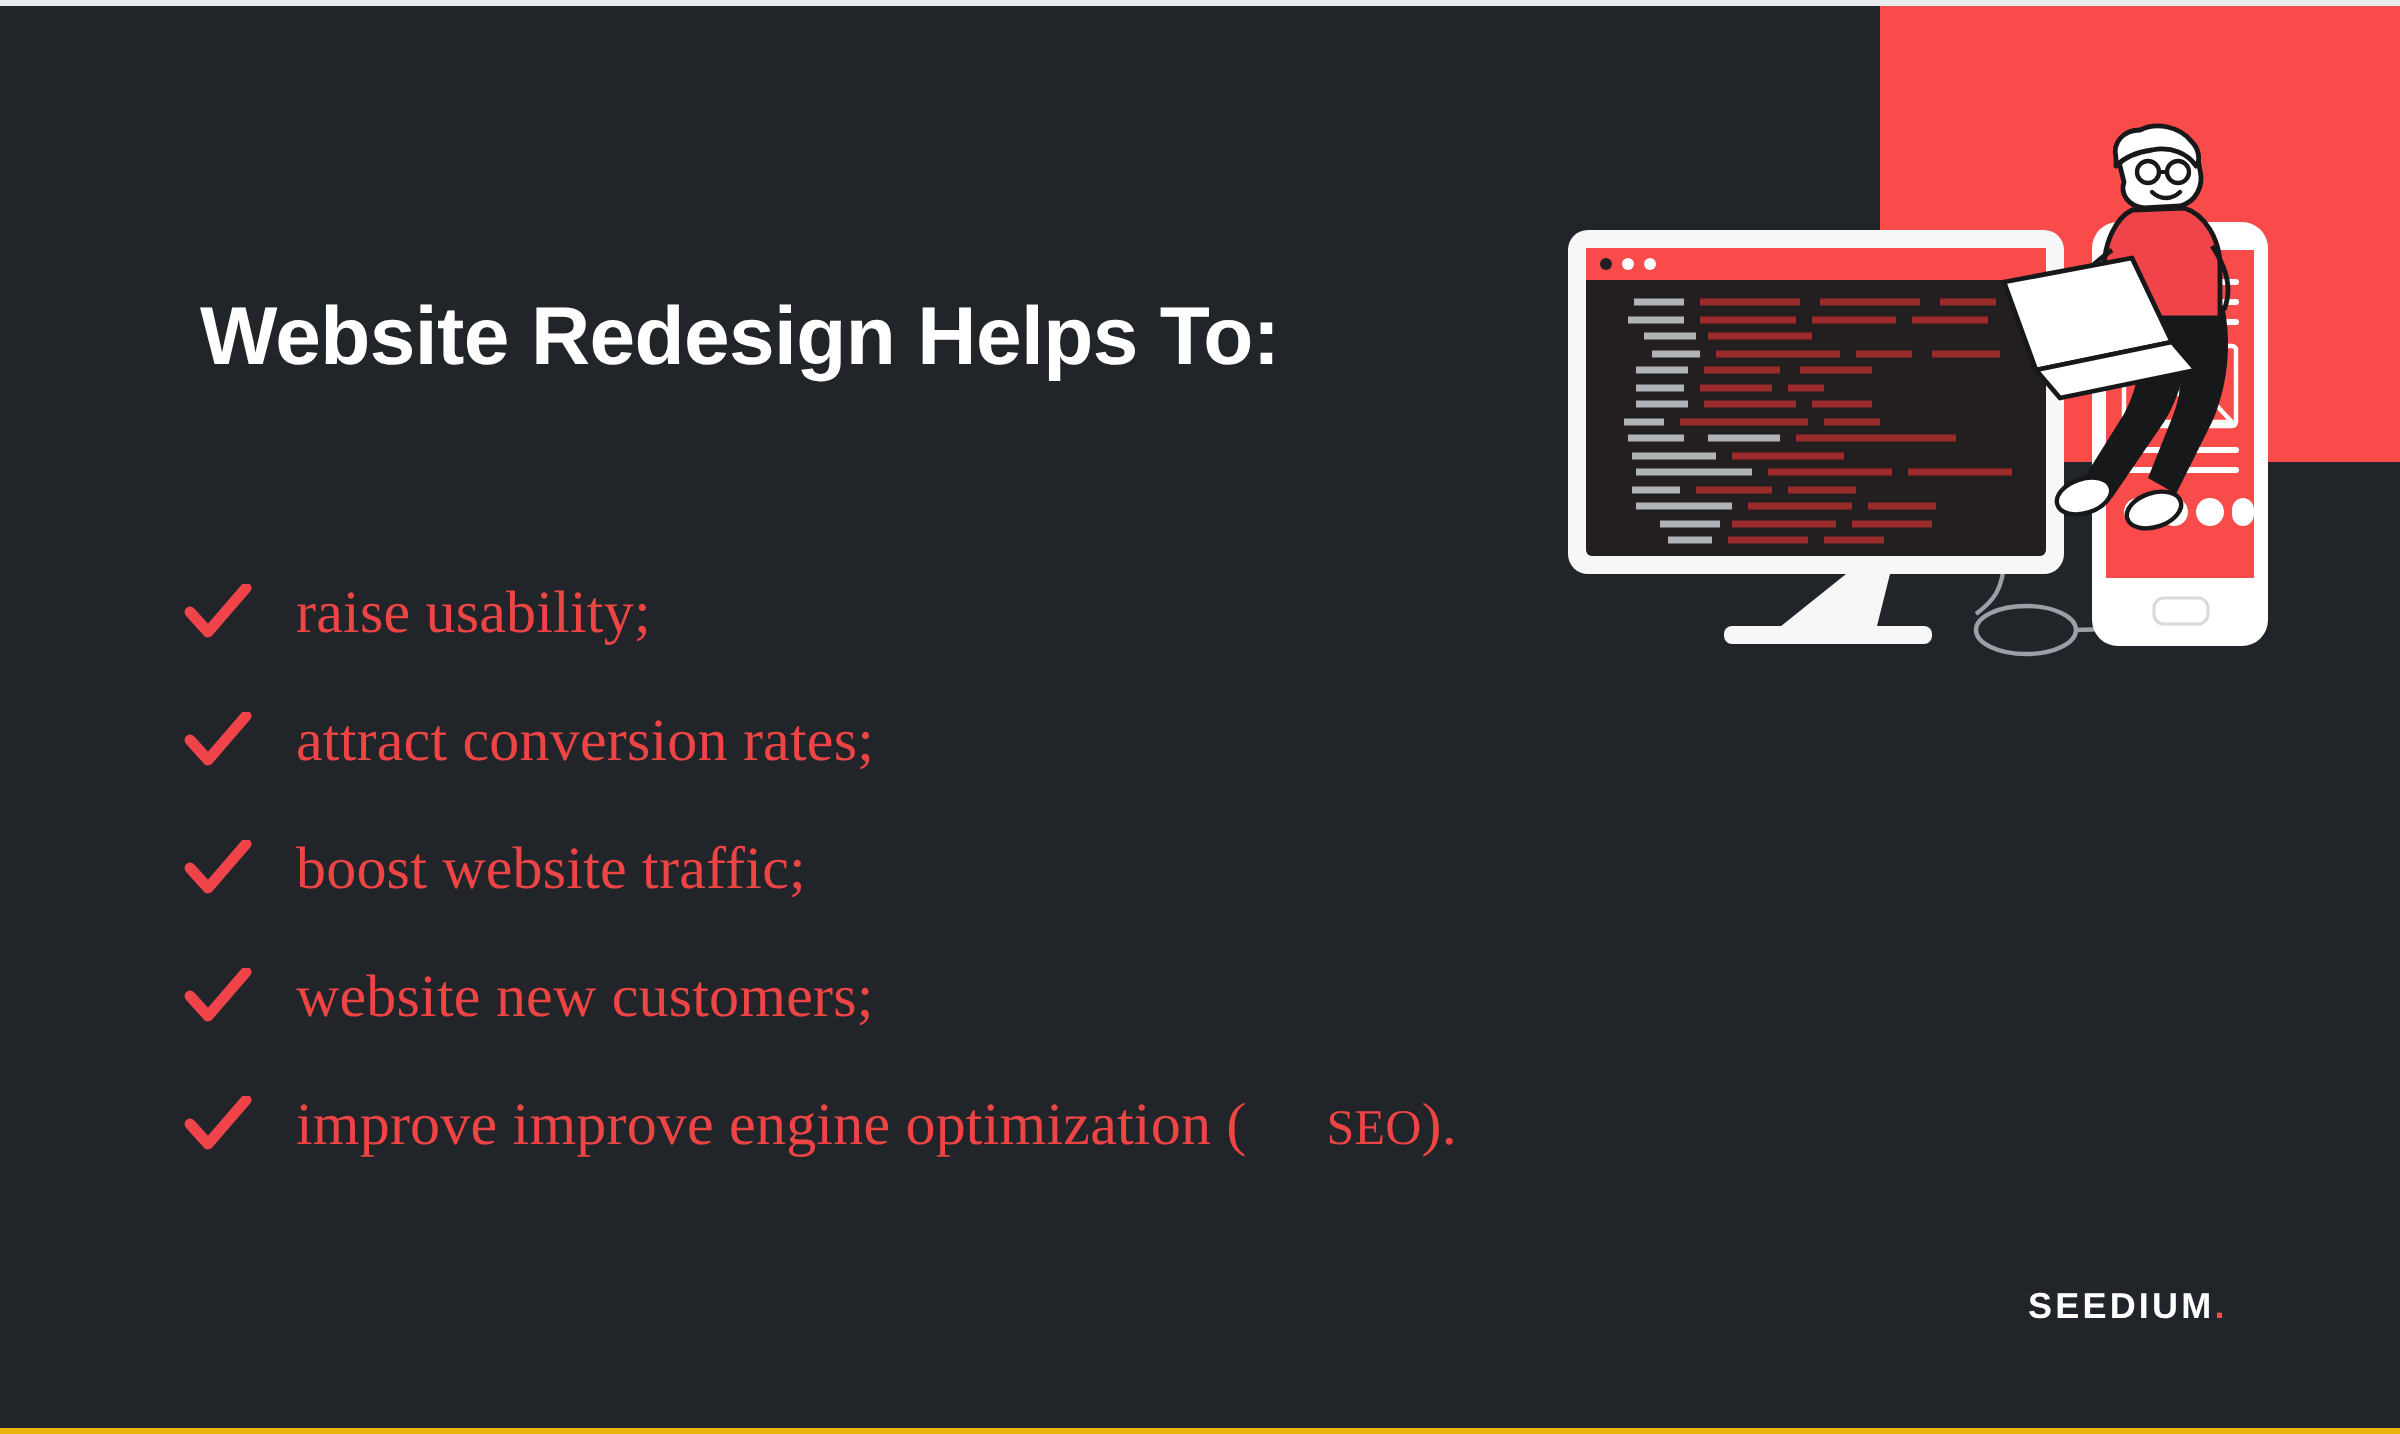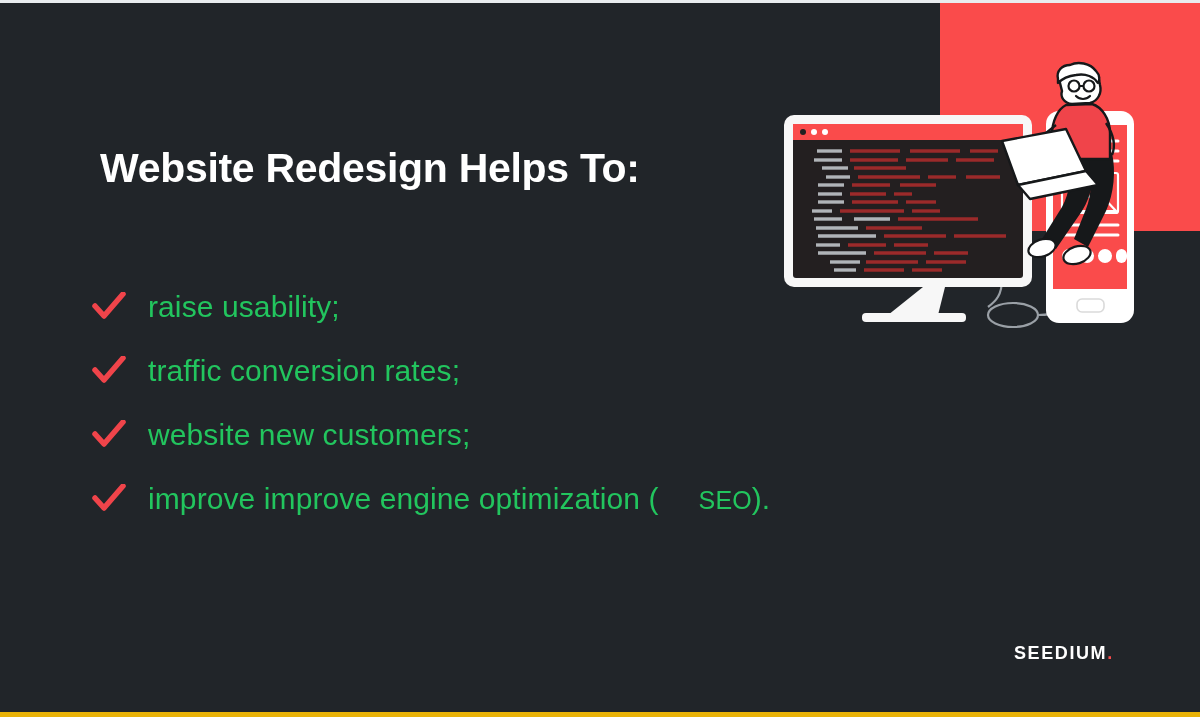--- a/index.html
+++ b/index.html
@@ -15,21 +15,21 @@
   }
 
   .slide {
     position: relative;
     width: 1200px;
     height: 717px;
     background: #212529;
     overflow: hidden;
     box-sizing: border-box;
     border-top: 3px solid #e9ecef;
-    border-bottom: 5px solid #eab308;
+    border-bottom: 3px solid #eab308;
   }
 
   
   .red-block {
     position: absolute;
     left: 940px;
     top: 0px;
     width: 260px;
     height: 228px;
     background: #fa4b4b;
@@ -63,24 +63,25 @@
     width: 60px;
     flex: 0 0 60px;
     display: flex;
     align-items: center;
     justify-content: flex-start;
     padding-left: 4px;
     box-sizing: border-box;
   }
   .check svg { display: block; }
   .bullet-text {
-    color: #22c55e;
+    color: #ef4444;
     font-size: 30px;
     letter-spacing: 0.1px;
     white-space: nowrap;
+    font-family: Liberation Serif, serif;
   }
   .bullet-text .small-caps {
     font-size: 25px;
     margin-left: 40px;
   }
 
   
   .logo {
     position: absolute;
     left: 1014px;
@@ -259,23 +260,31 @@
       </span>
       <span class="bullet-text">raise usability;</span>
     </div>
 
     <div class="bullet-row">
       <span class="check">
         <svg width="34" height="30" viewBox="0 0 34 30">
             <path d="M3 14 L12 24 L31 2" fill="none" stroke="#f0444a" stroke-width="5.5" stroke-linecap="round" stroke-linejoin="round"></path>
           </svg>
       </span>
-      <span class="bullet-text">traffic conversion rates;</span>
-    </div>
-
+      <span class="bullet-text">attract conversion rates;</span>
+    </div>
+
+    <div class="bullet-row">
+      <span class="check">
+        <svg width="34" height="30" viewBox="0 0 34 30">
+            <path d="M3 14 L12 24 L31 2" fill="none" stroke="#f0444a" stroke-width="5.5" stroke-linecap="round" stroke-linejoin="round"></path>
+          </svg>
+      </span>
+      <span class="bullet-text">boost website traffic;</span>
+    </div>
 
     <div class="bullet-row">
       <span class="check">
         <svg width="34" height="30" viewBox="0 0 34 30">
             <path d="M3 14 L12 24 L31 2" fill="none" stroke="#f0444a" stroke-width="5.5" stroke-linecap="round" stroke-linejoin="round"></path>
           </svg>
       </span>
       <span class="bullet-text">website new customers;</span>
     </div>
 

